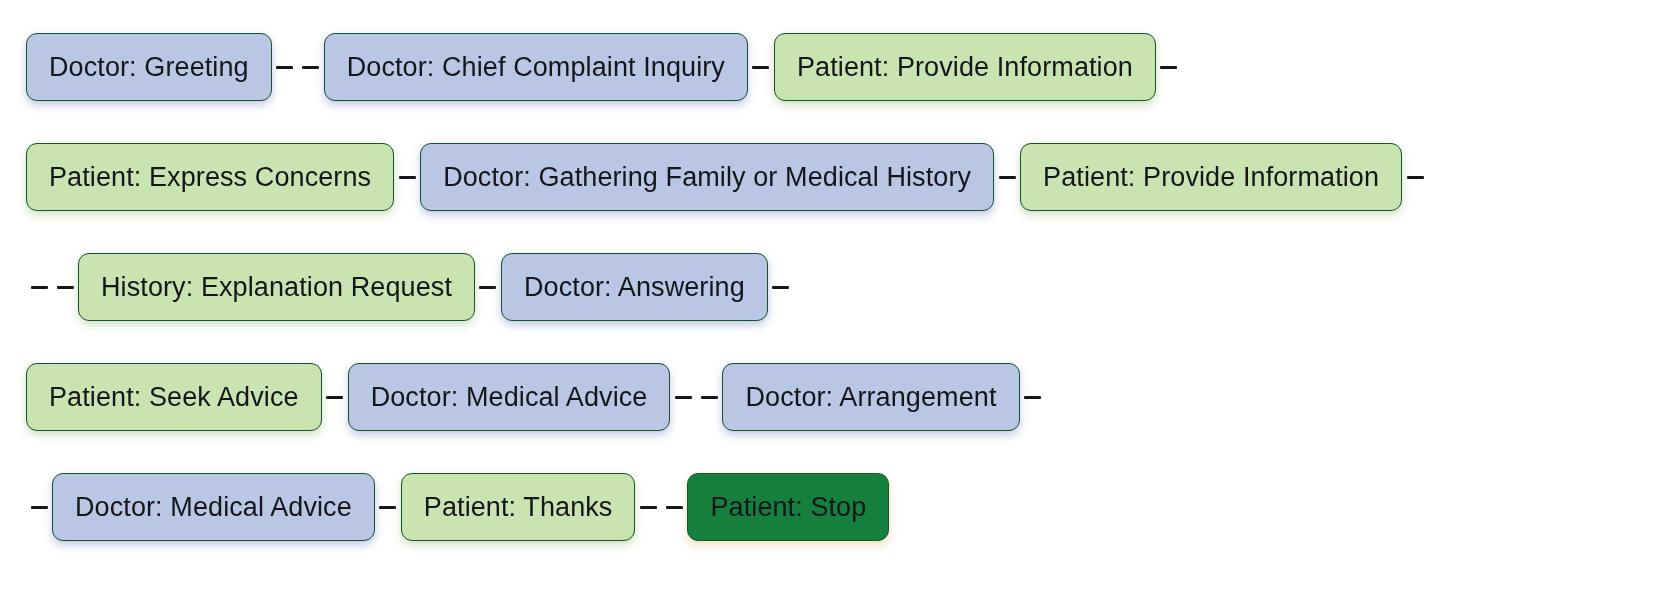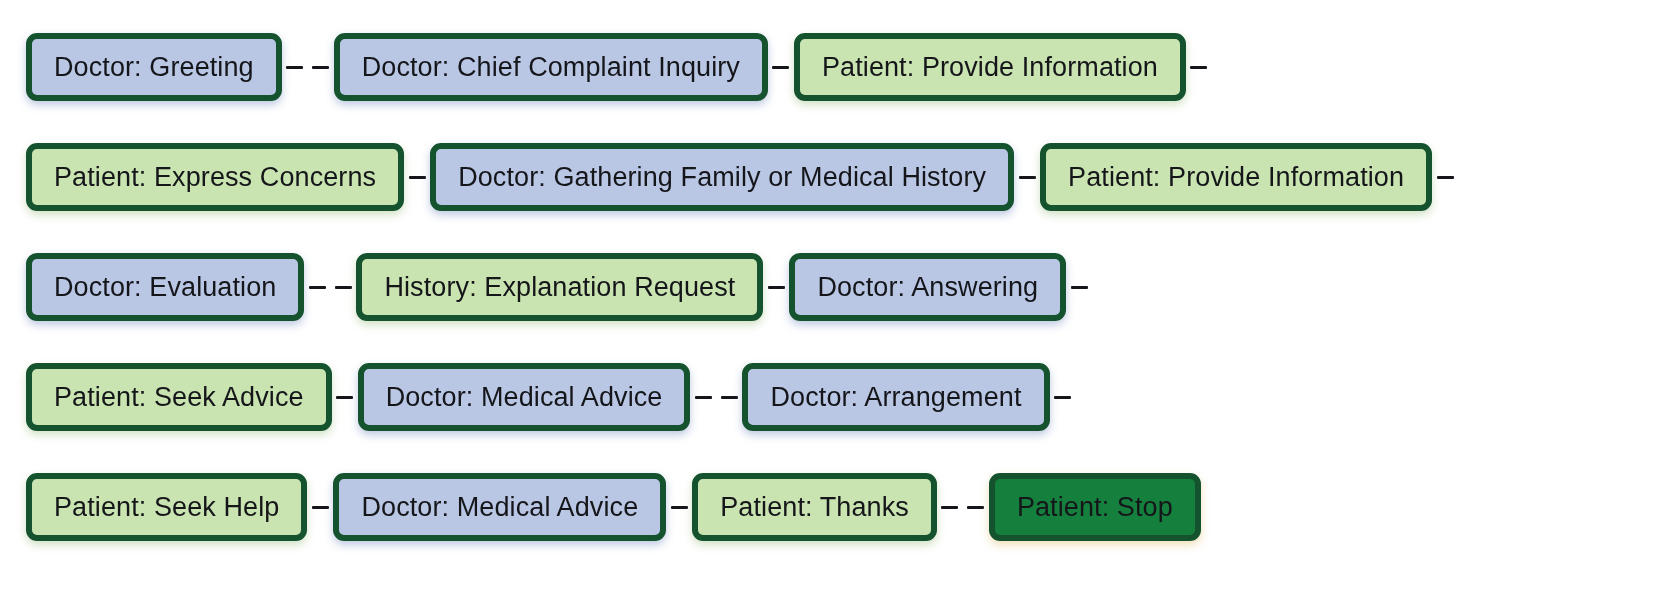--- a/index.html
+++ b/index.html
@@ -34,21 +34,21 @@
   }
 
   .node {
     display: flex;
     align-items: center;
     justify-content: center;
     box-sizing: border-box;
     height: 68px;
     padding: 0 22px;
     border-radius: 11px;
-    border: 6px solid #14532d;
+    border: 1px solid #14532d;
     font-size: 27px;
     line-height: 1;
     color: #15161a;
     white-space: nowrap;
     letter-spacing: 0.1px;
     box-shadow: 0 4px 9px rgba(110, 130, 170, 0.38);
   }
 
   .node.doctor  { background: #b9c7e5; box-shadow: 0 4px 9px rgba(116,138,190,0.45); }
   .node.patient { background: #c9e3b1; box-shadow: 0 4px 9px rgba(150,185,120,0.42); }
@@ -99,21 +99,20 @@
       <div class="node doctor">Doctor: Gathering Family or Medical History</div>
       <span class="connector">
         <span class="dash"></span>
       </span>
       <div class="node patient">Patient: Provide Information</div>
       <span class="connector">
         <span class="dash"></span>
       </span>
     </div>
     <div class="flow-row">
-      <div class="node doctor">Doctor: Evaluation</div>
       <span class="connector">
         <span class="dash"></span>
       </span>
       <span class="connector">
         <span class="dash"></span>
       </span>
       <div class="node patient">History: Explanation Request</div>
       <span class="connector">
         <span class="dash"></span>
       </span>
@@ -133,21 +132,20 @@
       </span>
       <span class="connector">
         <span class="dash"></span>
       </span>
       <div class="node doctor">Doctor: Arrangement</div>
       <span class="connector">
         <span class="dash"></span>
       </span>
     </div>
     <div class="flow-row">
-      <div class="node patient">Patient: Seek Help</div>
       <span class="connector">
         <span class="dash"></span>
       </span>
       <div class="node doctor">Doctor: Medical Advice</div>
       <span class="connector">
         <span class="dash"></span>
       </span>
       <div class="node patient">Patient: Thanks</div>
       <span class="connector">
         <span class="dash"></span>

